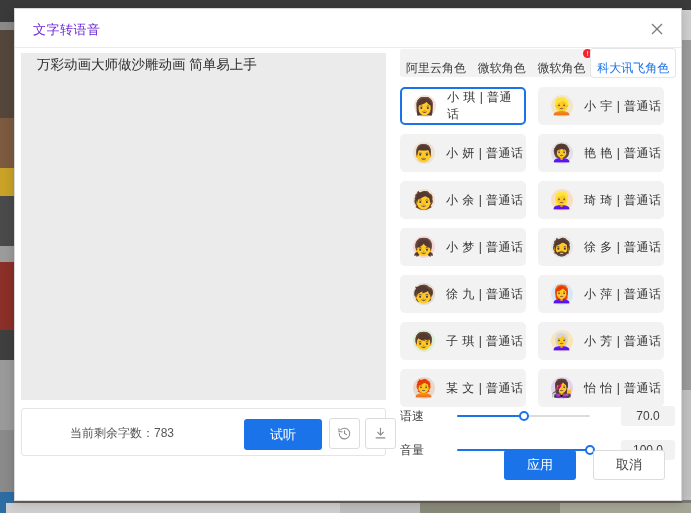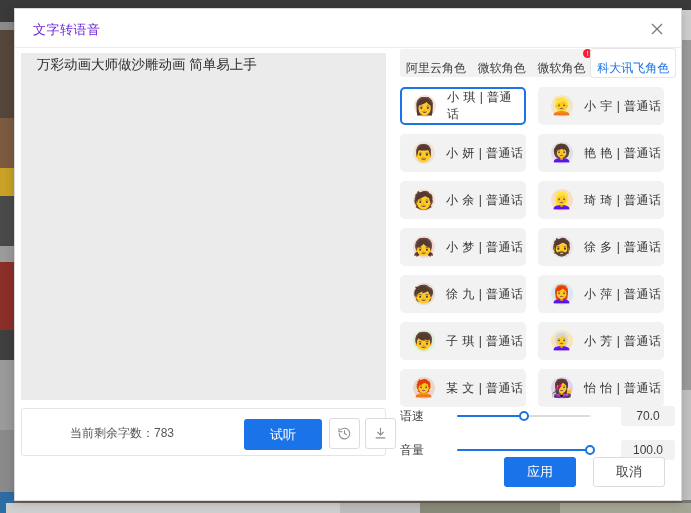--- a/index.html
+++ b/index.html
@@ -330,21 +330,21 @@
     display: flex;
     align-items: center;
     justify-content: center;
     flex: 0 0 auto;
   }
 
   
   .dialog-footer {
     position: absolute;
     right: 16px;
-    bottom: 13px;
+    bottom: 20px;
     display: flex;
     gap: 17px;
   }
   .btn-primary {
     width: 72px;
     height: 30px;
     background: #1a73e8;
     color: #fff;
     border: none;
     border-radius: 3px;

